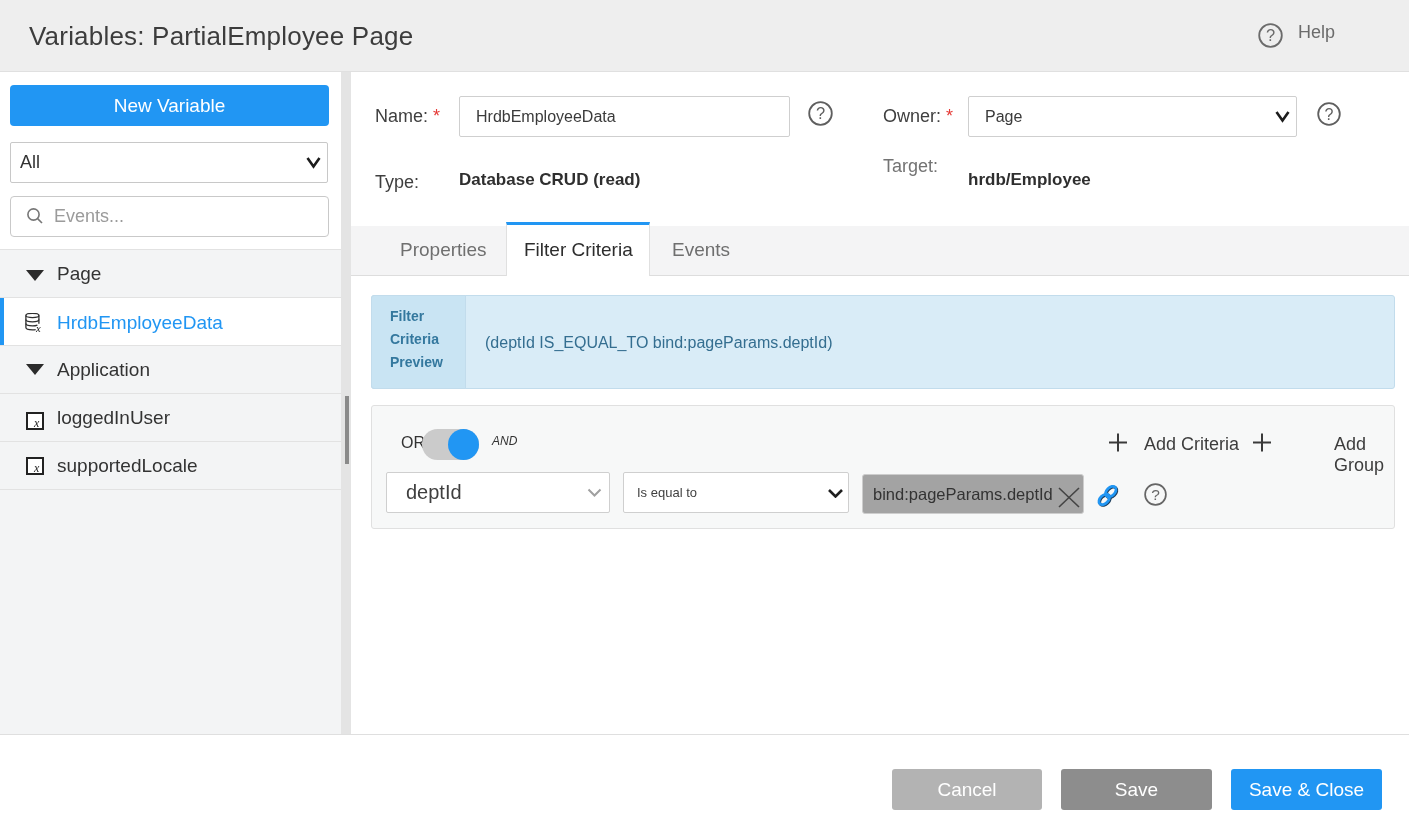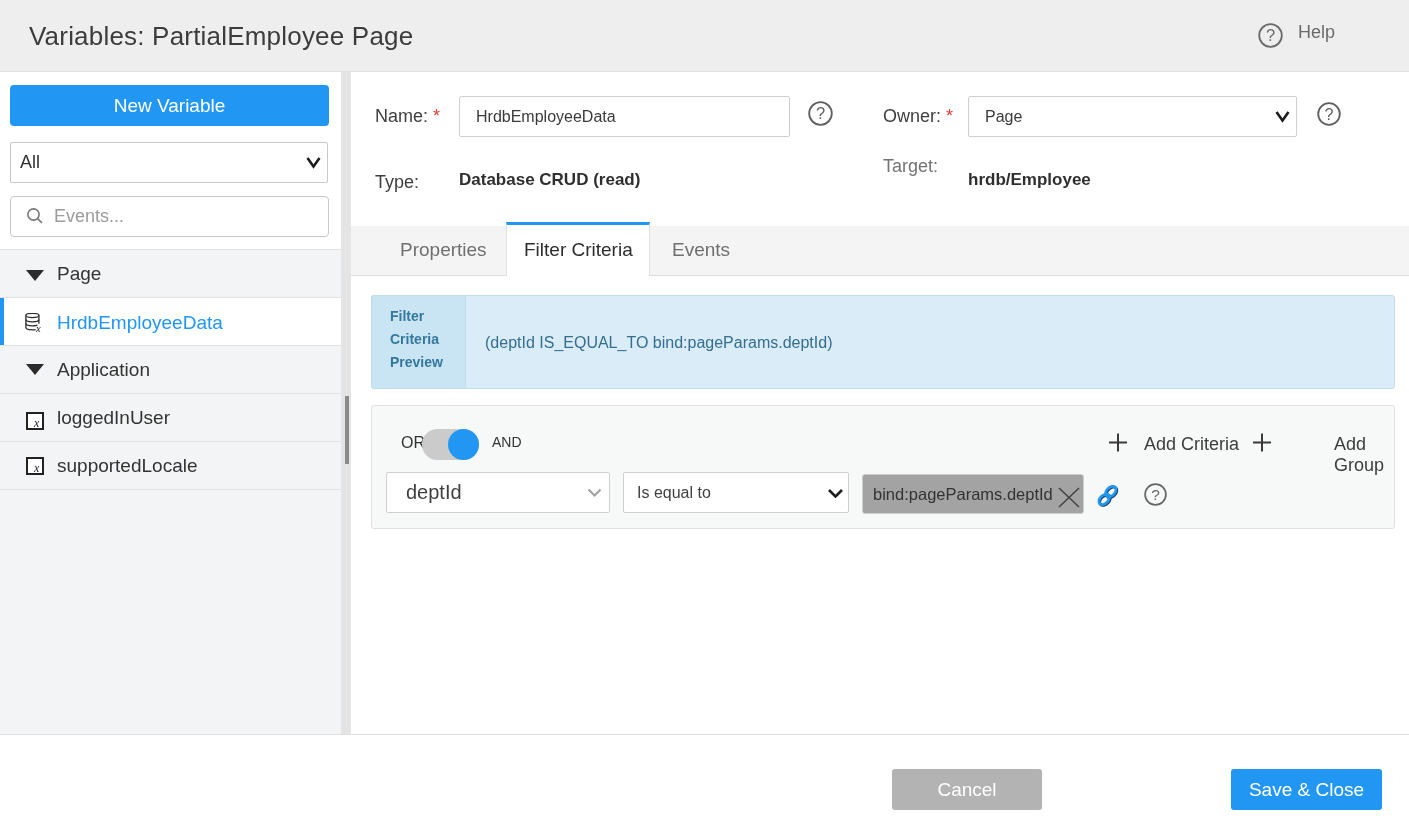--- a/index.html
+++ b/index.html
@@ -106,38 +106,38 @@
 
   <div class="abs" style="left:371px;top:295px;width:1024px;height:94px;background:#d9ecf7;border:1px solid #c2dcec;border-radius:3px;"></div>
   <div class="abs" style="left:371px;top:295px;width:95px;height:94px;background:#c9e4f3;border:1px solid #c2dcec;border-radius:3px 0 0 3px;"></div>
   <div class="abs" style="left:390px;top:305px;width:80px;font-size:14px;font-weight:bold;color:#34789e;line-height:23px;">Filter Criteria Preview</div>
   <div class="abs" style="left:485px;top:334px;font-size:16px;color:#346e90;">(deptId IS_EQUAL_TO bind:pageParams.deptId)</div>
 
   <div class="abs" style="left:371px;top:405px;width:1024px;height:124px;background:#f7f8f8;border:1px solid #e0e0e0;border-radius:3px;"></div>
   <div class="abs" style="left:401px;top:434px;font-size:16px;color:#333;">OR</div>
   <div class="abs" style="left:422px;top:429px;width:57px;height:31px;background:#cbcbcb;border-radius:16px;"></div>
   <div class="abs" style="left:448px;top:429px;width:31px;height:31px;background:#2196f3;border-radius:50%;"></div>
-  <div class="abs" style="left:492px;top:434px;font-size:14px;color:#333;">AND</div>
+  <div class="abs" style="left:492px;top:434px;font-size:12px;color:#333;font-style:italic;">AND</div>
 
   <svg class="abs" style="left:1109px;top:433px;" width="18" height="19" viewBox="0 0 18 19">
     <line x1="9" y1="0.5" x2="9" y2="18.5" stroke="#3a3a3a" stroke-width="2"></line>
     <line x1="0" y1="9.5" x2="18" y2="9.5" stroke="#3a3a3a" stroke-width="2"></line>
   </svg>
   <div class="abs" style="left:1144px;top:434px;font-size:18px;color:#3d3d3d;">Add Criteria</div>
   <svg class="abs" style="left:1253px;top:433px;" width="18" height="19" viewBox="0 0 18 19">
     <line x1="9" y1="0.5" x2="9" y2="18.5" stroke="#3a3a3a" stroke-width="2"></line>
     <line x1="0" y1="9.5" x2="18" y2="9.5" stroke="#3a3a3a" stroke-width="2"></line>
   </svg>
   <div class="abs" style="left:1286px;top:434px;font-size:18px;color:#3d3d3d;margin-left:48px;">Add Group</div>
 
   <div class="abs" style="left:386px;top:472px;width:224px;height:41px;background:#fff;border:1px solid #cfcfcf;border-radius:2px;font-size:20px;color:#3f3f3f;line-height:39px;padding-left:19px;">deptId</div>
   <svg class="abs" style="left:587px;top:488px;" width="15" height="9" viewBox="0 0 15 9">
     <polyline points="1.5,1.5 7.5,7.5 13.5,1.5" fill="none" stroke="#a0a0a0" stroke-width="2"></polyline>
   </svg>
-  <div class="abs" style="left:623px;top:472px;width:226px;height:41px;background:#fff;border:1px solid #cfcfcf;border-radius:2px;font-size:16px;color:#3f3f3f;line-height:39px;padding-left:13px;">Is equal to</div>
+  <div class="abs" style="left:623px;top:472px;width:226px;height:41px;background:#fff;border:1px solid #cfcfcf;border-radius:2px;font-size:13px;color:#3f3f3f;line-height:39px;padding-left:13px;">Is equal to</div>
   <svg class="abs" style="left:827px;top:488px;" width="17" height="10" viewBox="0 0 17 10">
     <polyline points="2,2 8.5,8.5 15,2" fill="none" stroke="#1f1f1f" stroke-width="2.6"></polyline>
   </svg>
   <div class="abs" style="left:862px;top:474px;width:222px;height:40px;background:#a3a3a3;border:1px solid #cdcdcd;border-radius:3px;font-size:16.5px;color:#333;line-height:38px;padding-left:10px;">bind:pageParams.deptId</div>
   <svg class="abs" style="left:1058px;top:487px;" width="22" height="21" viewBox="0 0 22 21">
     <line x1="1" y1="1" x2="21" y2="20" stroke="#444" stroke-width="1.6"></line>
     <line x1="21" y1="1" x2="1" y2="20" stroke="#444" stroke-width="1.6"></line>
   </svg>
 
   <svg class="abs" style="left:1097px;top:483px;" width="22" height="24" viewBox="0 0 22 24">
@@ -146,15 +146,16 @@
     <ellipse cx="7.2" cy="16.4" rx="6.2" ry="4.1" transform="rotate(-45 7.2 16.4)" fill="none" stroke="#2196f3" stroke-width="2.8"></ellipse>
     <ellipse cx="13.8" cy="8.6" rx="6.2" ry="4.1" transform="rotate(-45 13.8 8.6)" fill="none" stroke="#2196f3" stroke-width="2.8"></ellipse>
   </svg>
   <svg class="abs" style="left:1144px;top:483px;" width="23" height="23" viewBox="0 0 23 23">
     <circle cx="11.5" cy="11.5" r="10.4" fill="none" stroke="#666" stroke-width="1.7"></circle>
     <text x="11.5" y="16.8" font-size="15.5" fill="#666" text-anchor="middle" font-family="Liberation Sans">?</text>
   </svg>
 
   <div class="abs" style="left:0;top:734px;width:1409px;height:104px;background:#fff;border-top:1px solid #dfdfdf;"></div>
   <div class="abs" style="left:892px;top:769px;width:150px;height:41px;background:#b3b3b3;border-radius:3px;color:#fff;font-size:19px;line-height:41px;text-align:center;">Cancel</div>
+  <div class="abs" style="left:1061px;top:769px;width:151px;height:41px;background:#8d8d8d;border-radius:3px;color:#fff;font-size:19px;line-height:41px;text-align:center;">Save</div>
   <div class="abs" style="left:1231px;top:769px;width:151px;height:41px;background:#2196f3;border-radius:3px;color:#fff;font-size:19px;line-height:41px;text-align:center;">Save &amp; Close</div>
 
 </div>
 
 </body></html>

